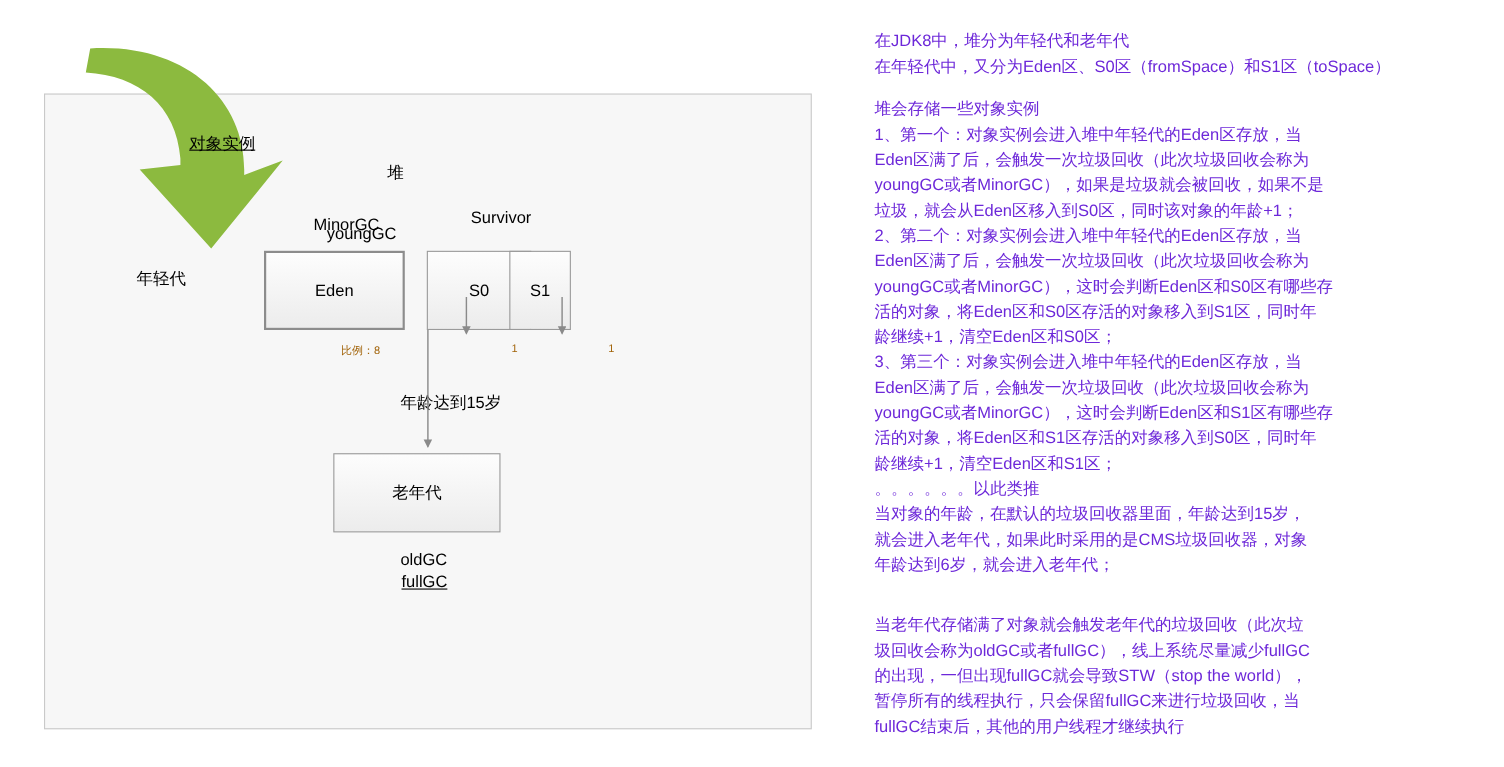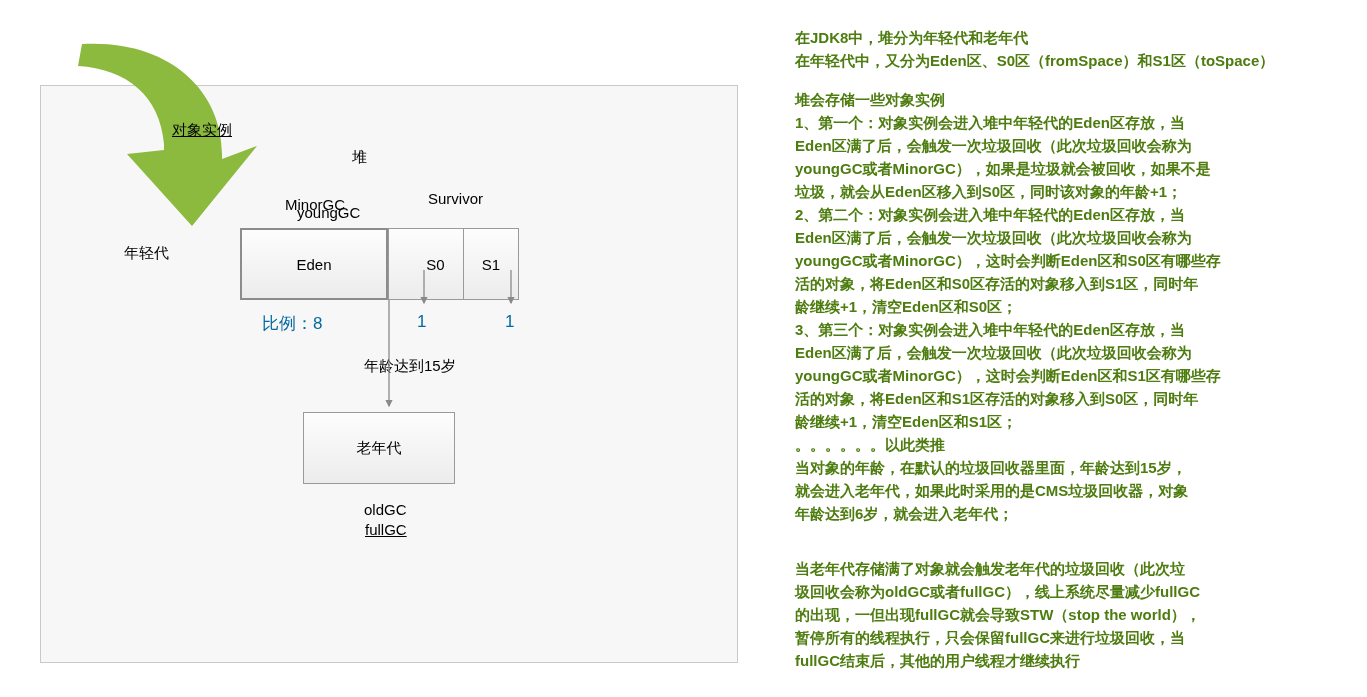--- a/index.html
+++ b/index.html
@@ -60,21 +60,21 @@
     display: flex;
     align-items: center;
     justify-content: center;
     font-size: 15px;
     color: #000;
   }
 
   #box-eden {
     left: 240px;
     top: 228px;
-    width: 148px;
+    width: 128px;
     height: 72px;
     border-width: 2px;
     border-color: #8c8c8c;
   }
   #box-s0 {
     left: 388px;
     top: 228px;
     width: 95px;
     height: 72px;
   }
@@ -86,44 +86,45 @@
   }
   #box-old {
     left: 303px;
     top: 412px;
     width: 152px;
     height: 72px;
   }
 
   .ratio {
     position: absolute;
-    font-size: 17px;
-    color: #0369a1;
+    font-size: 10px;
+    color: #a16207;
+    margin-left: 48px;
   }
 
   
   #connectors {
     position: absolute;
     left: 0;
     top: 0;
     width: 768px;
     height: 697px;
     pointer-events: none;
   }
 
   
   #text-panel {
     position: absolute;
     left: 795px;
     top: 26px;
     width: 560px;
-    color: #4d7c0f;
+    color: #6d28d9;
     font-size: 15px;
     line-height: 23px;
-    font-weight: bold;
+    font-weight: normal;
   }
   #text-panel .para {
     margin-bottom: 0;
   }
   #text-panel .gap {
     height: 16px;
   }
   #text-panel .line {
     white-space: nowrap;
   }

